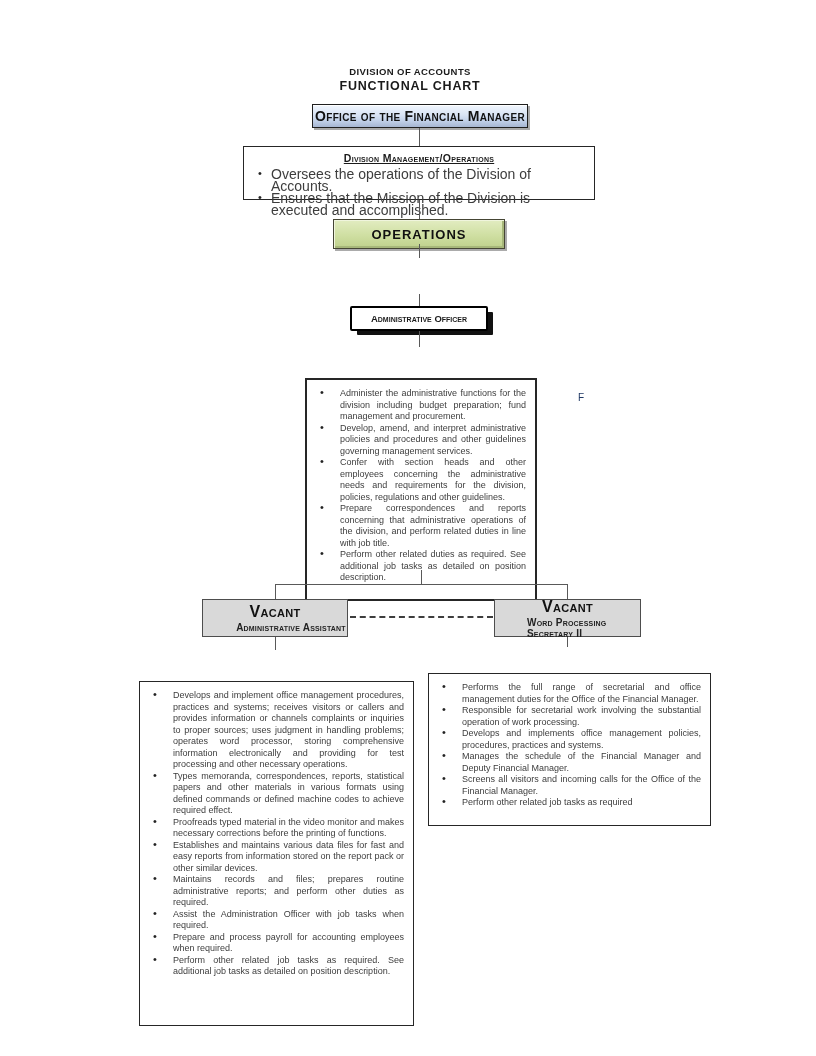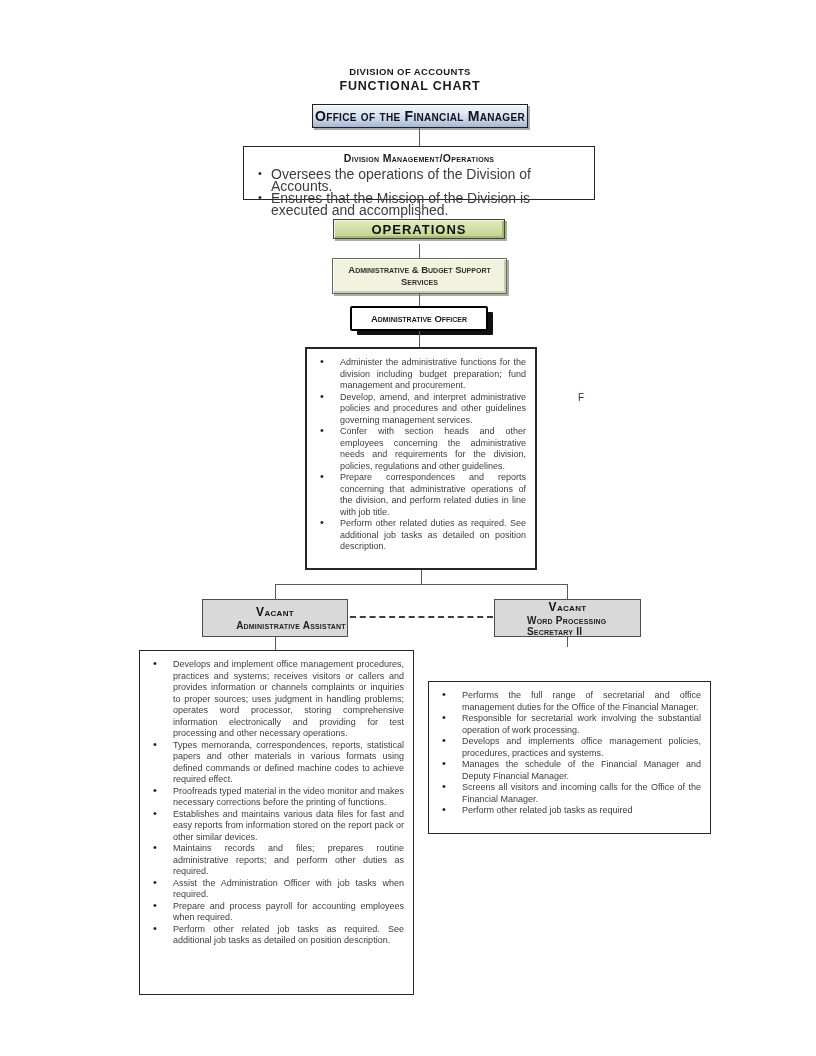--- a/index.html
+++ b/index.html
@@ -17,58 +17,58 @@
   .caps{font-variant:small-caps;}
 
   .ofm{left:312px;top:104px;width:216px;height:24px;
        border:1px solid #1f1f1f;
        background:linear-gradient(180deg,#f1f6fd 0%,#d9e4f5 45%,#c3d2ea 70%,#a6b6d2 100%);
        box-shadow:2px 2px 0 #a9a9a9, inset 0 1px 0 #ffffff;
        font-size:14px;font-weight:bold;color:#111;letter-spacing:.3px;}
 
   .dmo{left:243px;top:146px;width:352px;height:54px;border:1px solid #262626;background:#fff;}
   .dmo-header{text-align:center;font-size:10.5px;font-weight:bold;color:#1a1a1a;
-              letter-spacing:.3px;padding-top:5px;}
+              letter-spacing:.3px;padding-top:5px;text-decoration:underline;}
   .dmo ul{margin:4px 0 0 0;padding:0 10px 0 27px;list-style:none;}
   .dmo li{position:relative;font-size:14px;line-height:12px;text-align:left;}
   .dmo li::before{content:"\2022";position:absolute;left:-13px;top:-1px;font-size:11px;color:#222;}
 
-  .operations{left:333px;top:219px;width:172px;height:20px;
+  .operations{left:333px;top:219px;width:172px;height:30px;
        border:1px solid #454534;
        background:linear-gradient(180deg,#e2ecc1 0%,#cfdfa2 55%,#bfd18c 100%);
        box-shadow:2px 2px 0 #ababab, inset 1px 1px 0 #f0f5dd, inset -2px -2px 0 #a7b77a;
        font-size:13px;font-weight:bold;color:#111;letter-spacing:1px;}
 
   .abss{left:332px;top:258px;width:175px;height:36px;
        border:1px solid #6b6b58;background:#f1f3de;
        box-shadow:2px 2px 0 #ababab, inset 1px 1px 0 #fcfdf4, inset -2px -2px 0 #c9cbad;
        font-size:9.5px;font-weight:bold;color:#2e2e2e;line-height:12px;padding:0 6px;}
 
   .ao{left:350px;top:306px;width:138px;height:25px;
       border:2px solid #000;border-radius:2px;background:#fff;
       box-shadow:6px 5px 0 -1px #111;
       font-size:9.5px;font-weight:bold;color:#1a1a1a;}
 
   
-  .duties{background:#fff;border:1px solid #262626;}
+  .duties{background:#fff;border:1px solid #262626;margin-top:31px;}
   .duties.center{border-width:2px;}
   .duties ul{margin:0;list-style:none;padding:8px 9px 0 33px;}
   .duties li{position:relative;font-size:9px;line-height:11.5px;text-align:justify;color:#3d3d3d;}
   .duties li::before{content:"\2022";position:absolute;left:-20px;top:-1px;font-size:11px;color:#222;}
 
   .duties-ao{left:305px;top:347px;width:232px;height:223px;}
   .duties-left{left:139px;top:650px;width:275px;height:345px;}
-  .duties-right{left:428px;top:681px;width:283px;height:153px;}
+  .duties-right{left:428px;top:642px;width:283px;height:153px;}
 
   
   .vacant{background:#d9d9d9;border:1px solid #4d4d4d;
           display:flex;flex-direction:column;align-items:center;justify-content:center;}
   .vacant-left{left:202px;top:599px;width:146px;height:38px;}
   .vacant-right{left:494px;top:599px;width:147px;height:38px;}
-  .vacant .v-title{font-size:12px;font-weight:bold;color:#111;letter-spacing:.3px;}
+  .vacant .v-title{font-size:16px;font-weight:bold;color:#111;letter-spacing:.3px;}
   .vacant .v-sub{font-size:10px;font-weight:bold;color:#222;letter-spacing:.2px;margin-top:1px;margin-left:32px;}
 
   
   .line{position:absolute;background:#595959;}
   .line.v{width:1px;}
   .line.h{height:1px;}
   .dash{position:absolute;border-top:2px dashed #3d3d3d;height:0;}
 
   .stray-f{left:578px;top:392px;font-size:10px;color:#1f3864;}
 </style>
@@ -91,23 +91,20 @@
     <ul>
         <li>Oversees the operations of the Division of Accounts.</li>
         <li>Ensures that the Mission of the Division is executed and accomplished.</li>
       </ul>
   </div>
 
   <div class="abs node operations">
     <span>OPERATIONS</span>
   </div>
 
-  <div class="abs node abss caps">
-    <span>Administrative &amp; Budget Support Services</span>
-  </div>
 
   <div class="abs node ao caps">
     <span>Administrative Officer</span>
   </div>
 
   <div class="abs duties center duties-ao">
     <ul>
         <li>Administer the administrative functions for  the division including budget preparation; fund management and procurement.</li>
         <li>Develop, amend, and interpret administrative policies and procedures and other guidelines governing management services.</li>
         <li>Confer with section heads and other employees concerning the administrative needs and requirements for the division, policies, regulations and other guidelines.</li>

